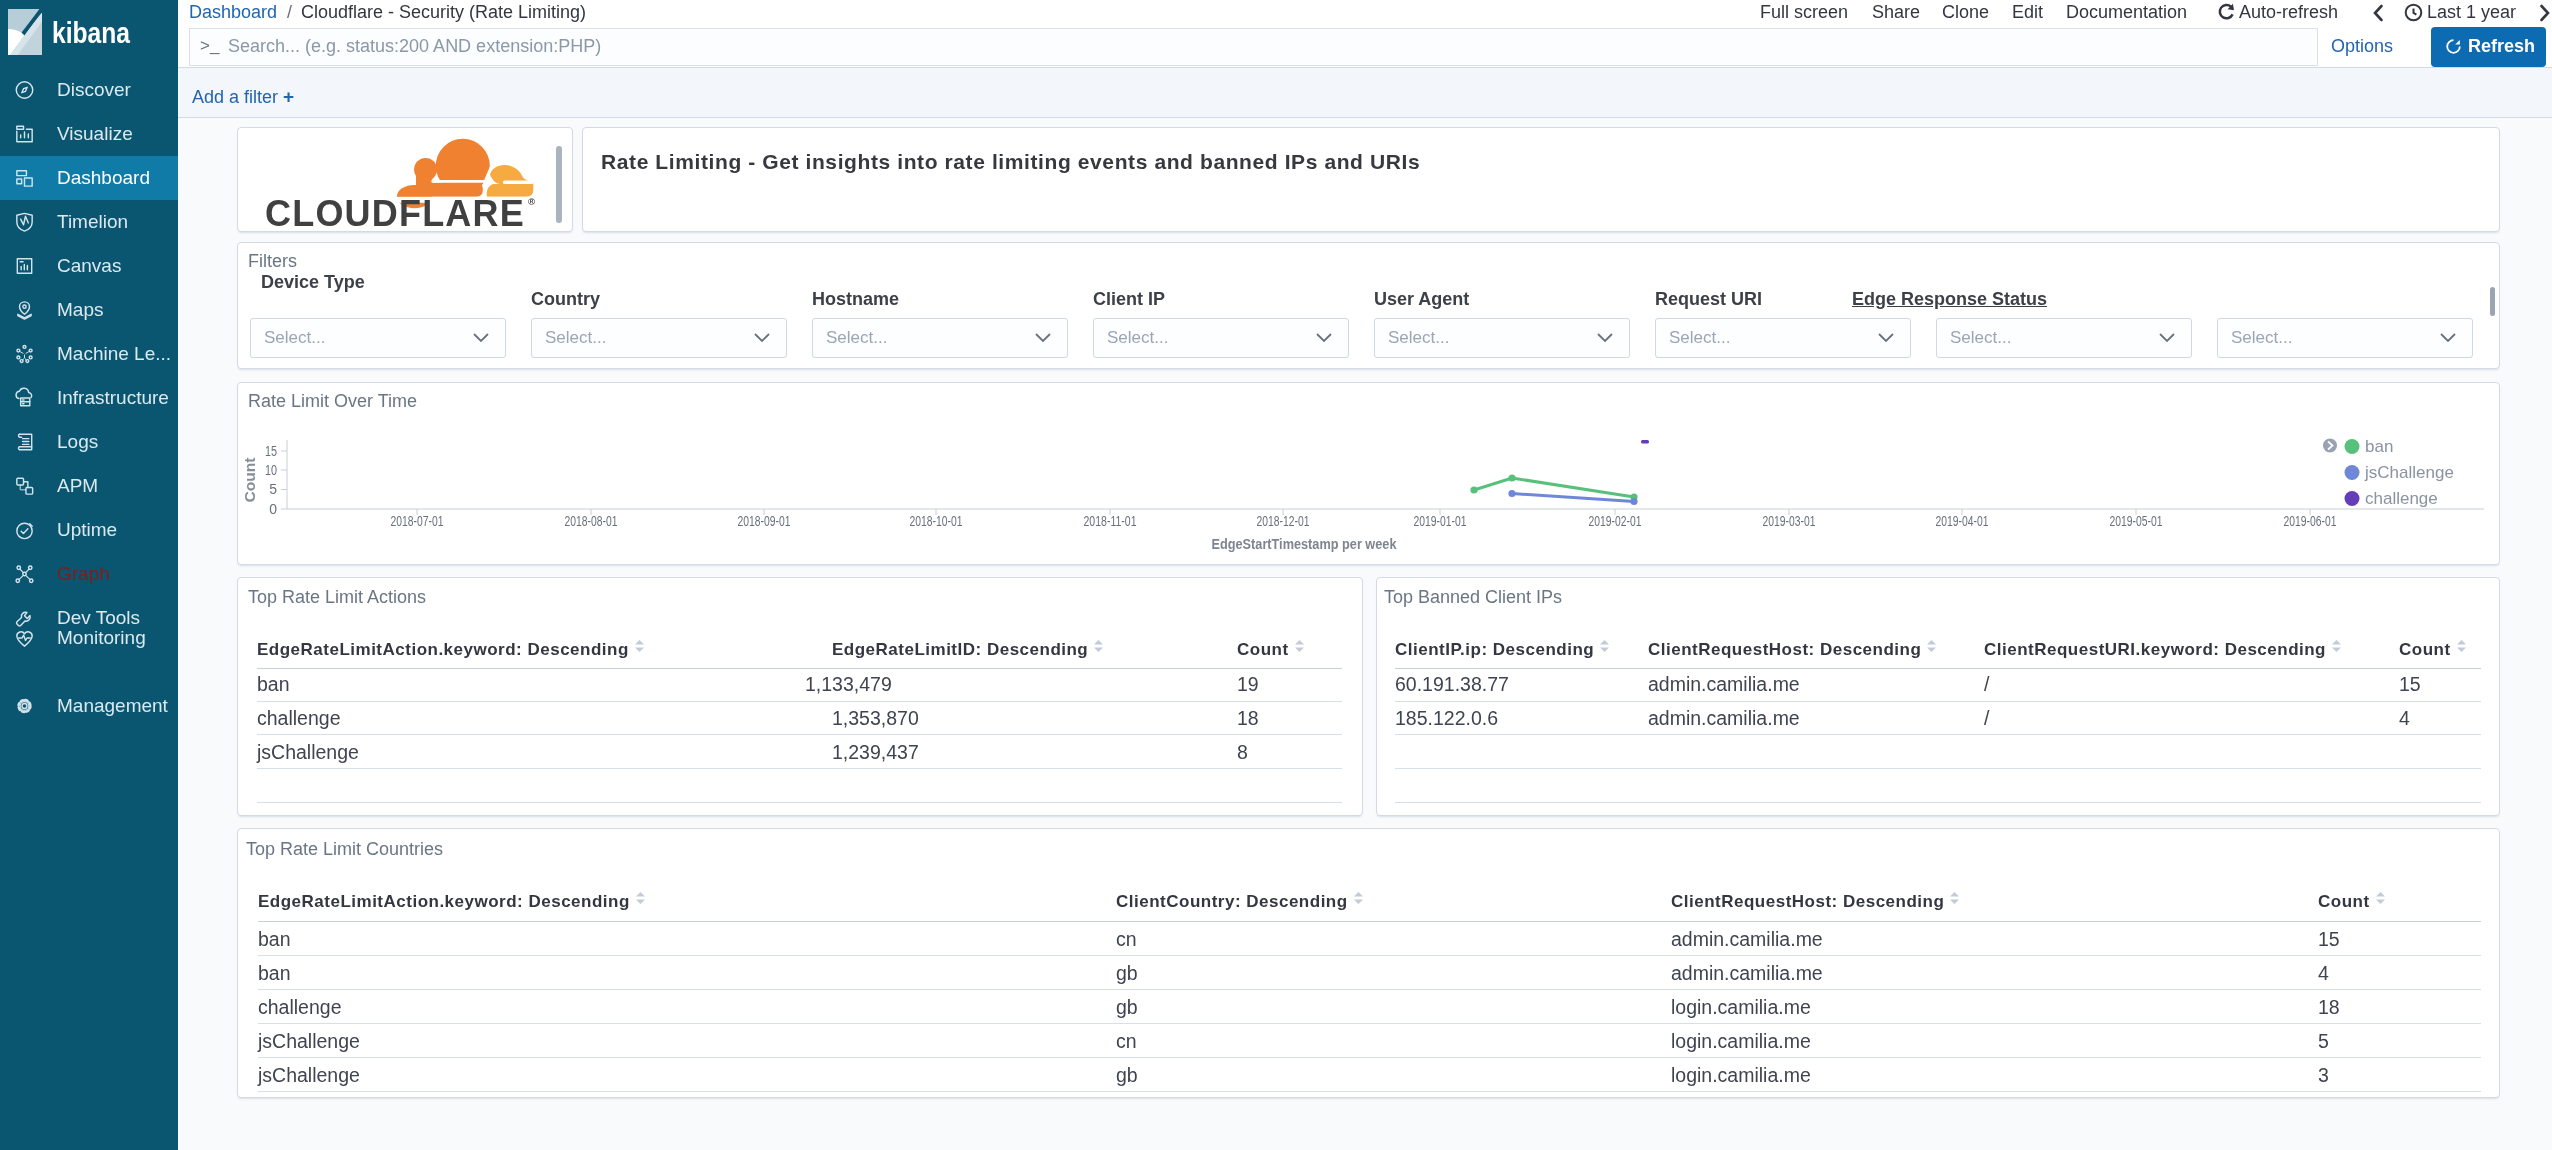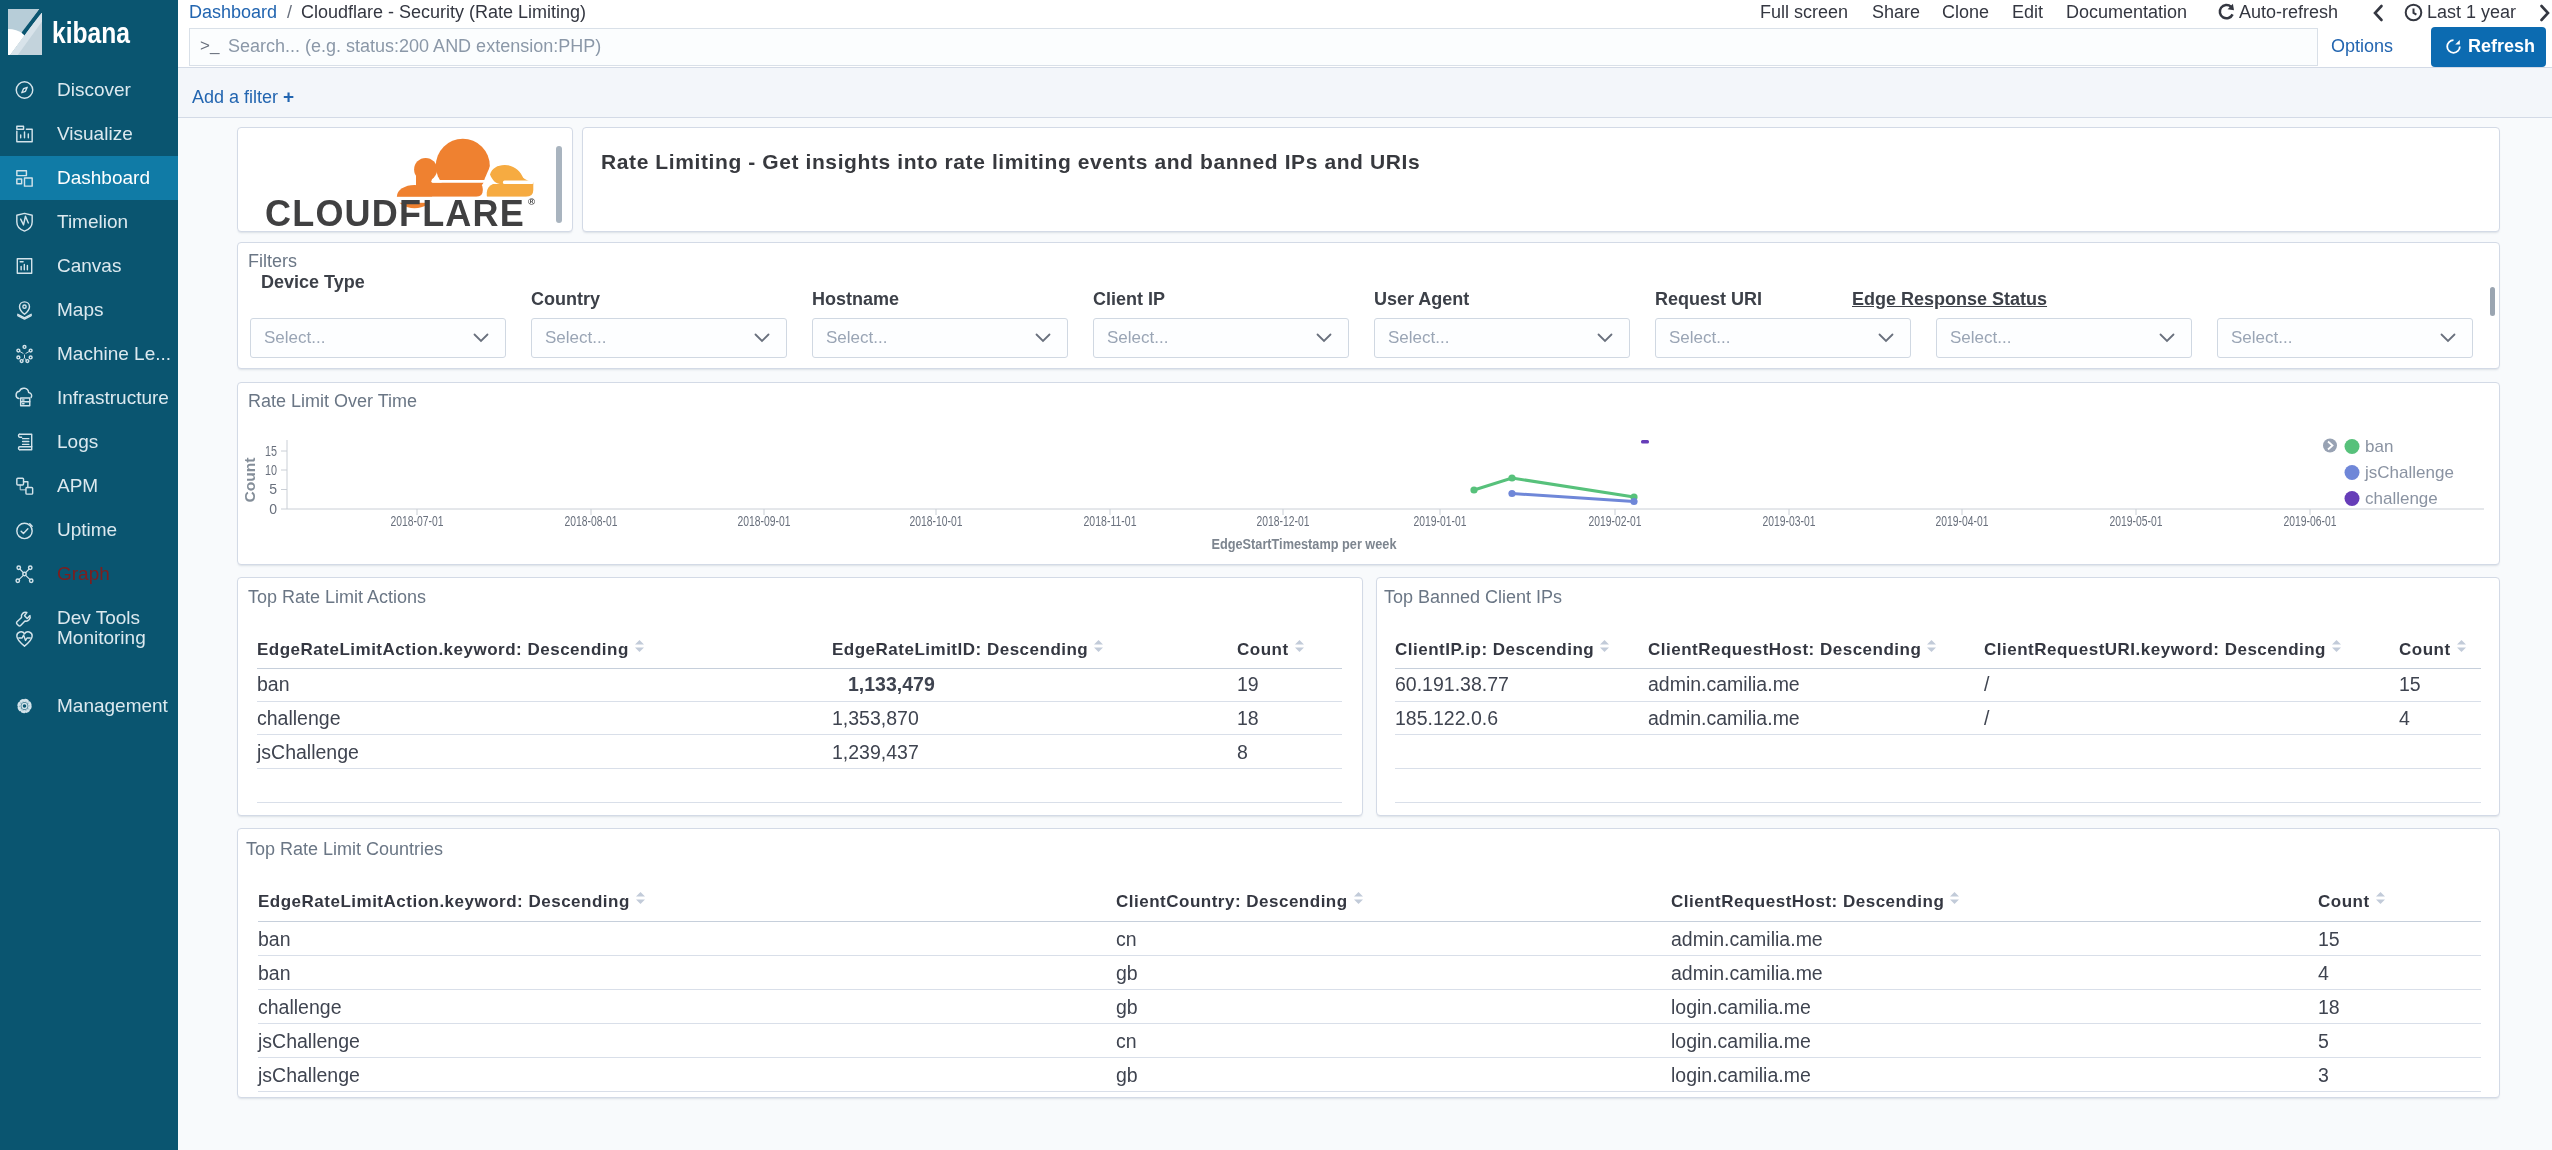--- a/index.html
+++ b/index.html
@@ -340,21 +340,21 @@
 <div class="hcell" style="left:1237px;top:639px;">Count<svg class="sorti" width="11" height="14" viewBox="0 0 11 14">
       <path d="M5.5 1 L10 5.5 L1 5.5 Z" fill="#c2cbd9"></path>
       <path d="M1 8.5 L10 8.5 L5.5 13 Z" fill="#c2cbd9"></path>
     </svg></div>
 <div class="hline" style="left:257px;top:667.5px;width:1085px;background:#c6cfdb;"></div>
 <div class="hline" style="left:257px;top:701px;width:1085px;"></div>
 <div class="hline" style="left:257px;top:734px;width:1085px;"></div>
 <div class="hline" style="left:257px;top:768px;width:1085px;"></div>
 <div class="hline" style="left:257px;top:802px;width:1085px;"></div>
 <div class="cell" style="left:257px;top:673px;">ban</div>
-<div class="cell" style="left:848px;top:673px;font-weight:bold;">1,133,479</div>
+<div class="cell" style="left:805px;top:673px;">1,133,479</div>
 <div class="cell" style="left:1237px;top:673px;text-align:center;">19</div>
 <div class="cell" style="left:257px;top:707px;">challenge</div>
 <div class="cell" style="left:832px;top:707px;">1,353,870</div>
 <div class="cell" style="left:1237px;top:707px;">18</div>
 <div class="cell" style="left:257px;top:741px;">jsChallenge</div>
 <div class="cell" style="left:832px;top:741px;">1,239,437</div>
 <div class="cell" style="left:1237px;top:741px;">8</div>
 <div class="panel" style="left:1376px;top:577px;width:1124px;height:239px;"></div>
 <div class="ptitle" style="left:1384px;top:587px;">Top Banned Client IPs</div>
 <div class="hcell" style="left:1395px;top:639px;">ClientIP.ip: Descending<svg class="sorti" width="11" height="14" viewBox="0 0 11 14">

